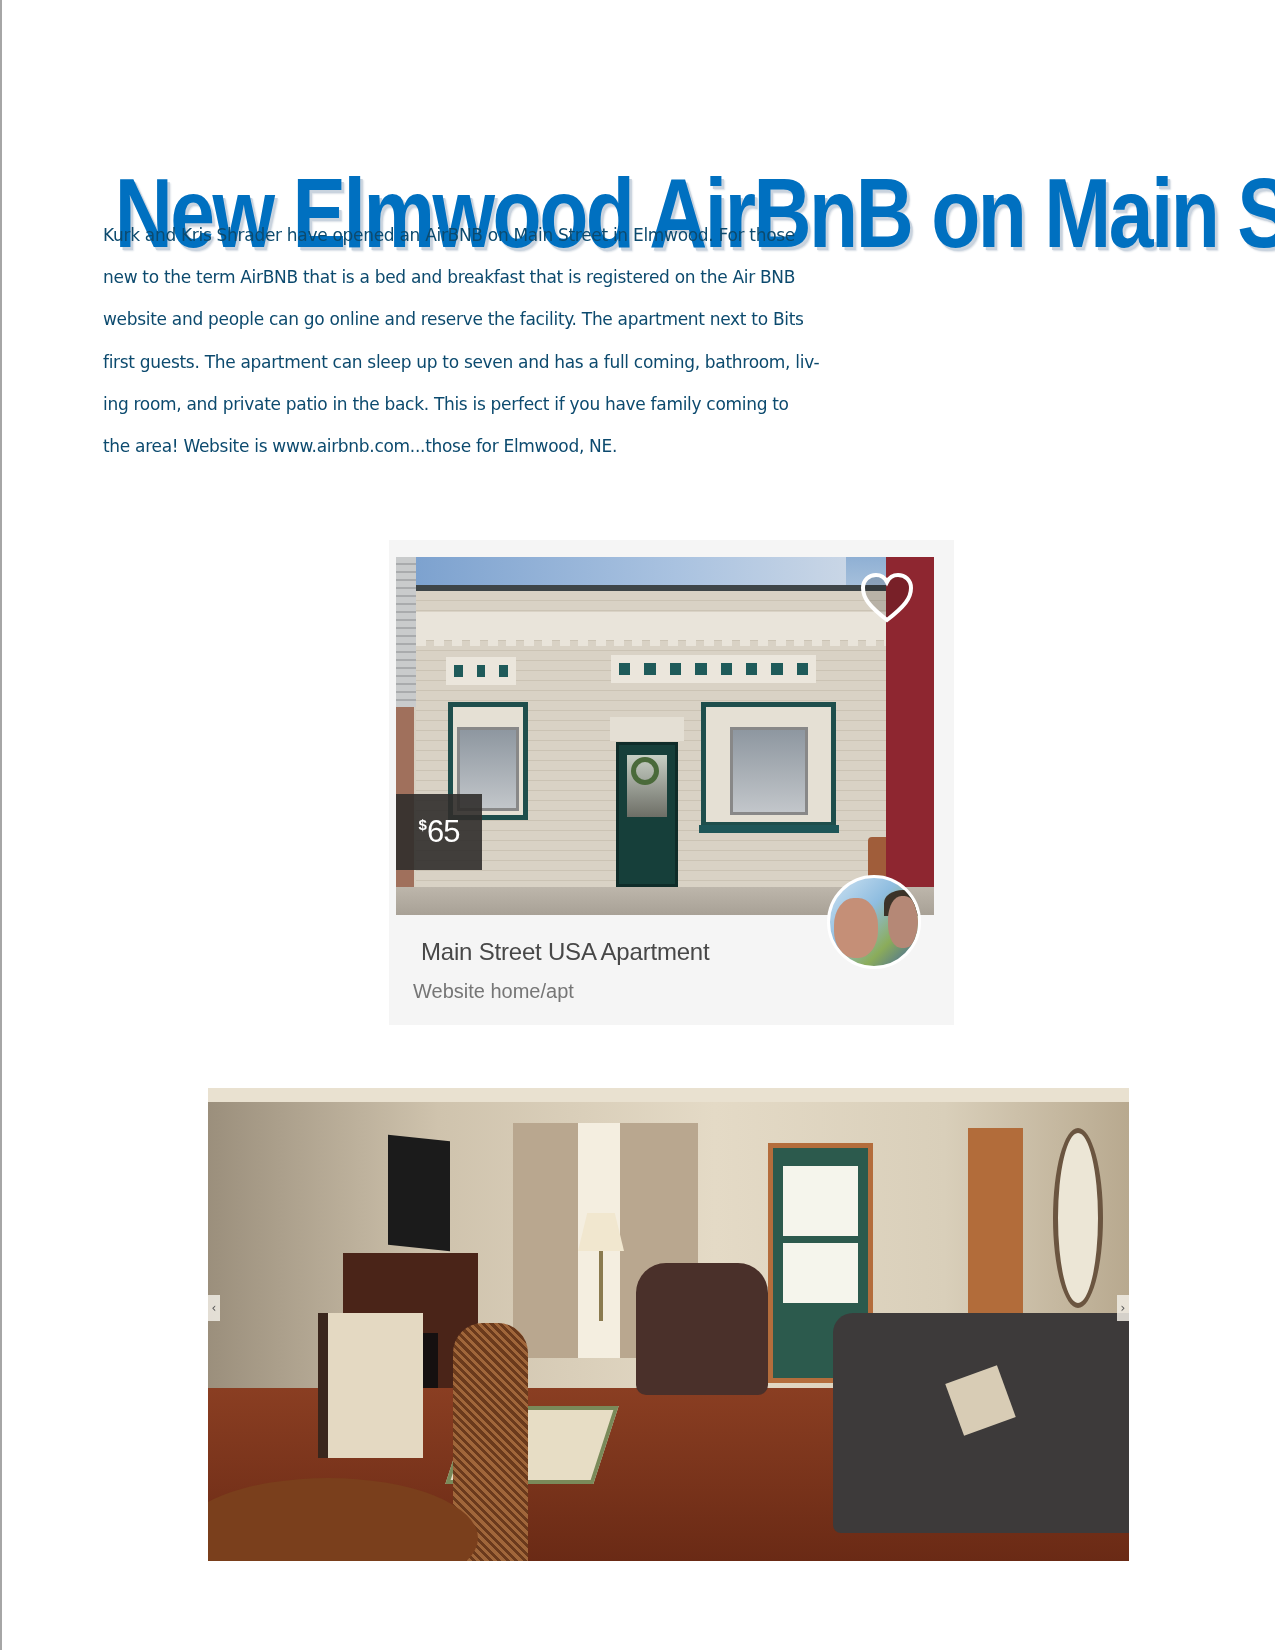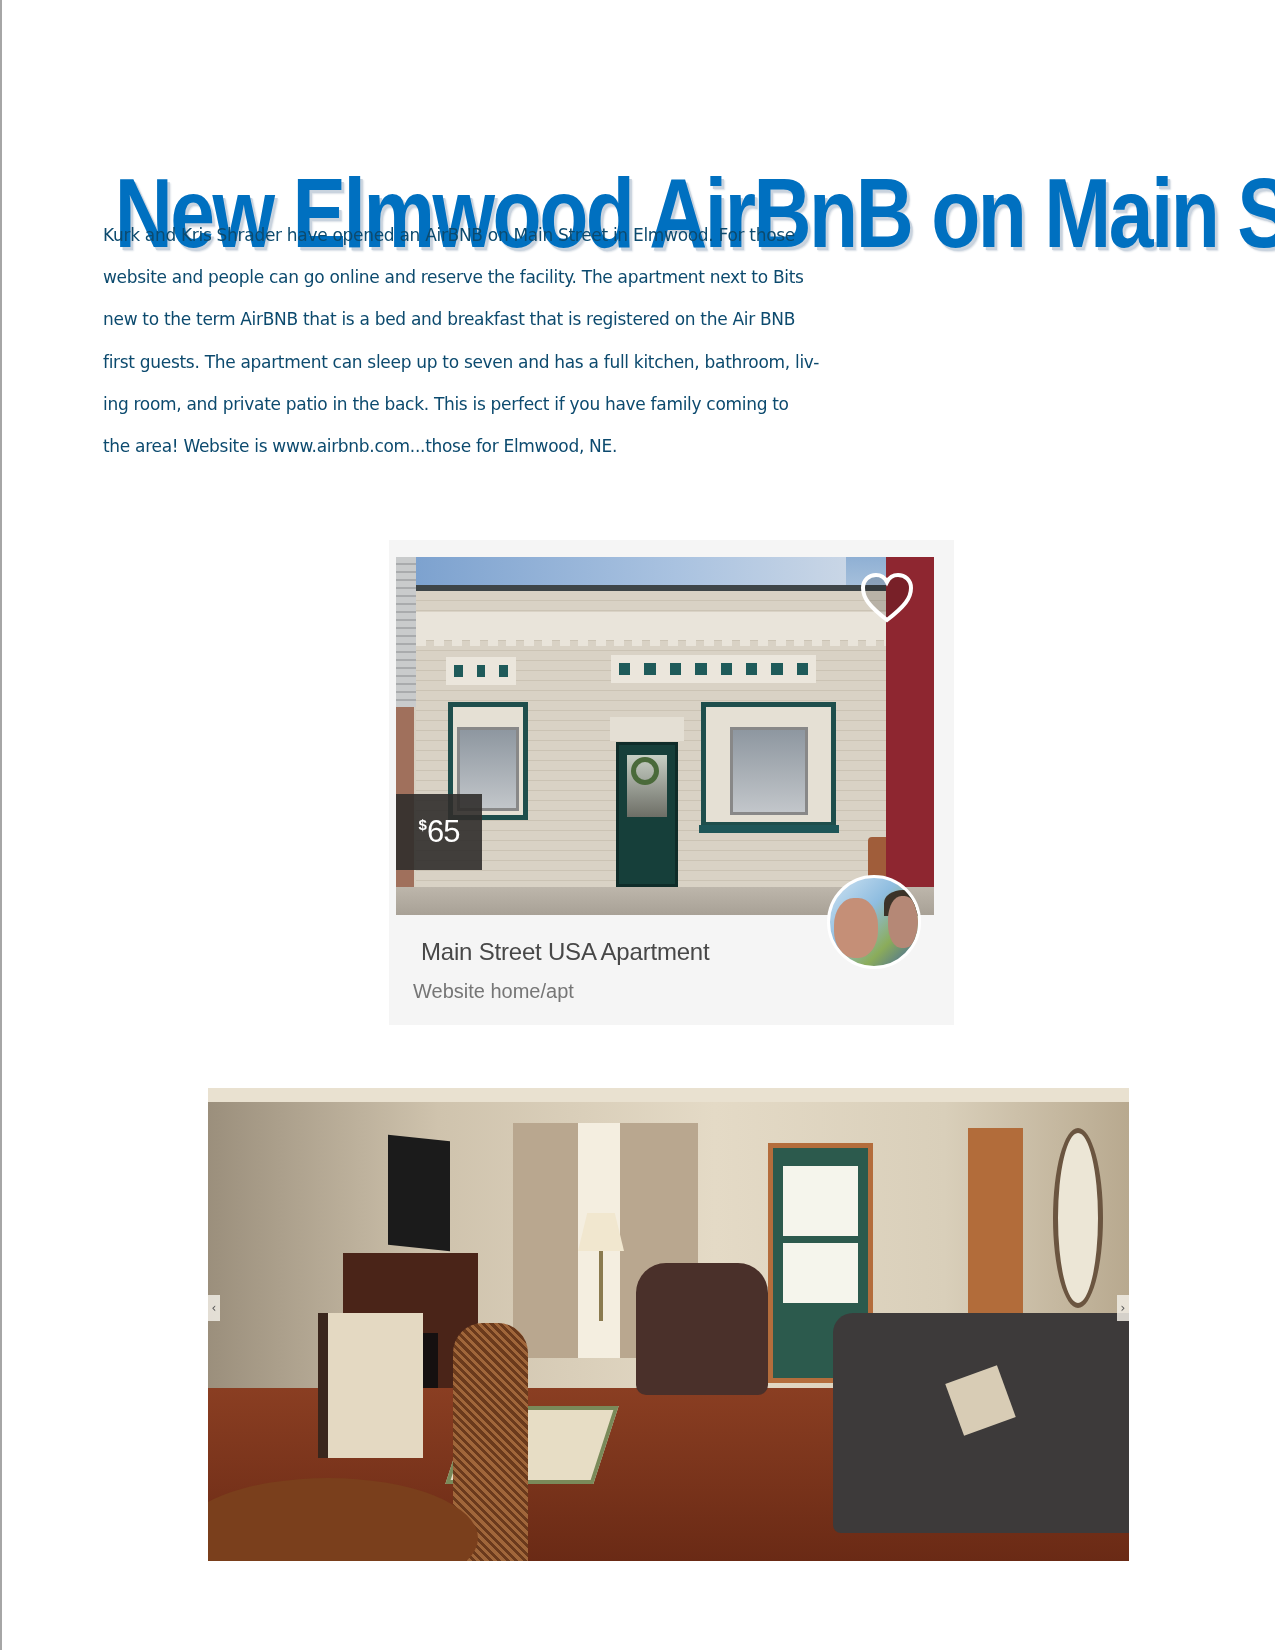--- a/index.html
+++ b/index.html
@@ -116,23 +116,23 @@
 </style>
 </head>
 <body>
 
 <div class="left-rule"></div>
 
 <h1 class="title">New Elmwood AirBnB on Main Street</h1>
 
 <div class="body-text">
   <span class="line">Kurk and Kris Shrader have opened an AirBNB on Main Street in Elmwood.  For those</span>
+  <span class="line">new to the term AirBNB that is a bed and breakfast that is registered on the Air BNB</span>
   <span class="line">website and people can go online and reserve the facility.  The apartment next to Bits</span>
-  <span class="line">new to the term AirBNB that is a bed and breakfast that is registered on the Air BNB</span>
-  <span class="line">first guests.  The apartment can sleep up to seven and has a full kitchen, bathroom, liv-</span>
+  <span class="line">first guests.  The apartment can sleep up to seven and has a full coming, bathroom, liv-</span>
   <span class="line">ing room, and private patio in the back.    This is perfect if you have family coming to</span>
   <span class="line">the area! Website is www.airbnb.com...those for Elmwood, NE.</span>
 </div>
 
 <div class="card">
   <div class="photo" aria-label="Storefront exterior of apartment with green door">
     <div class="sky"></div>
     <div class="siding-left"></div>
     <div class="brick-left"></div>
     <div class="facade"></div>

